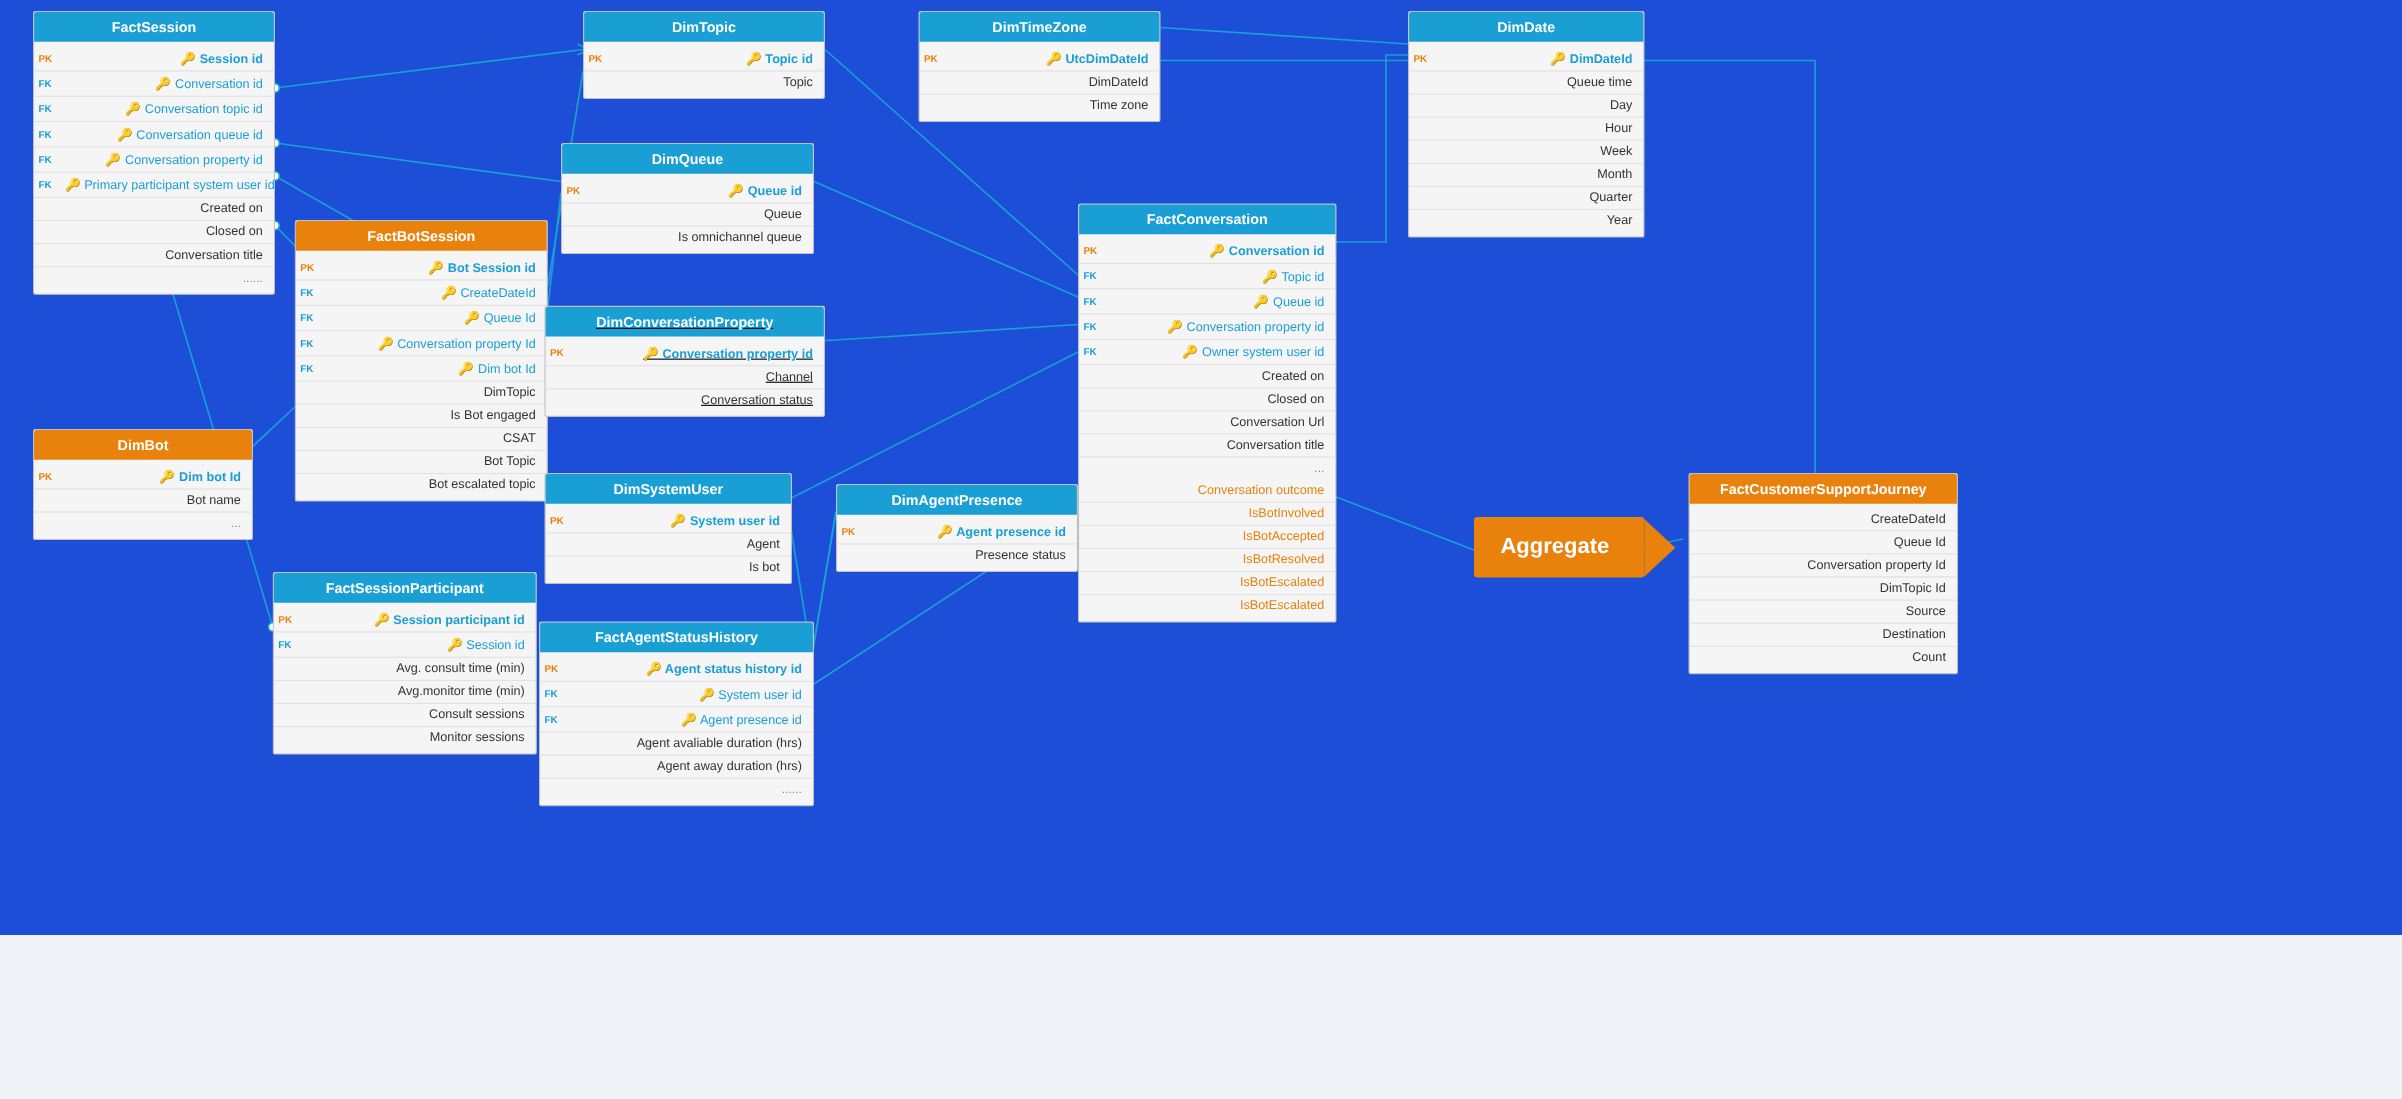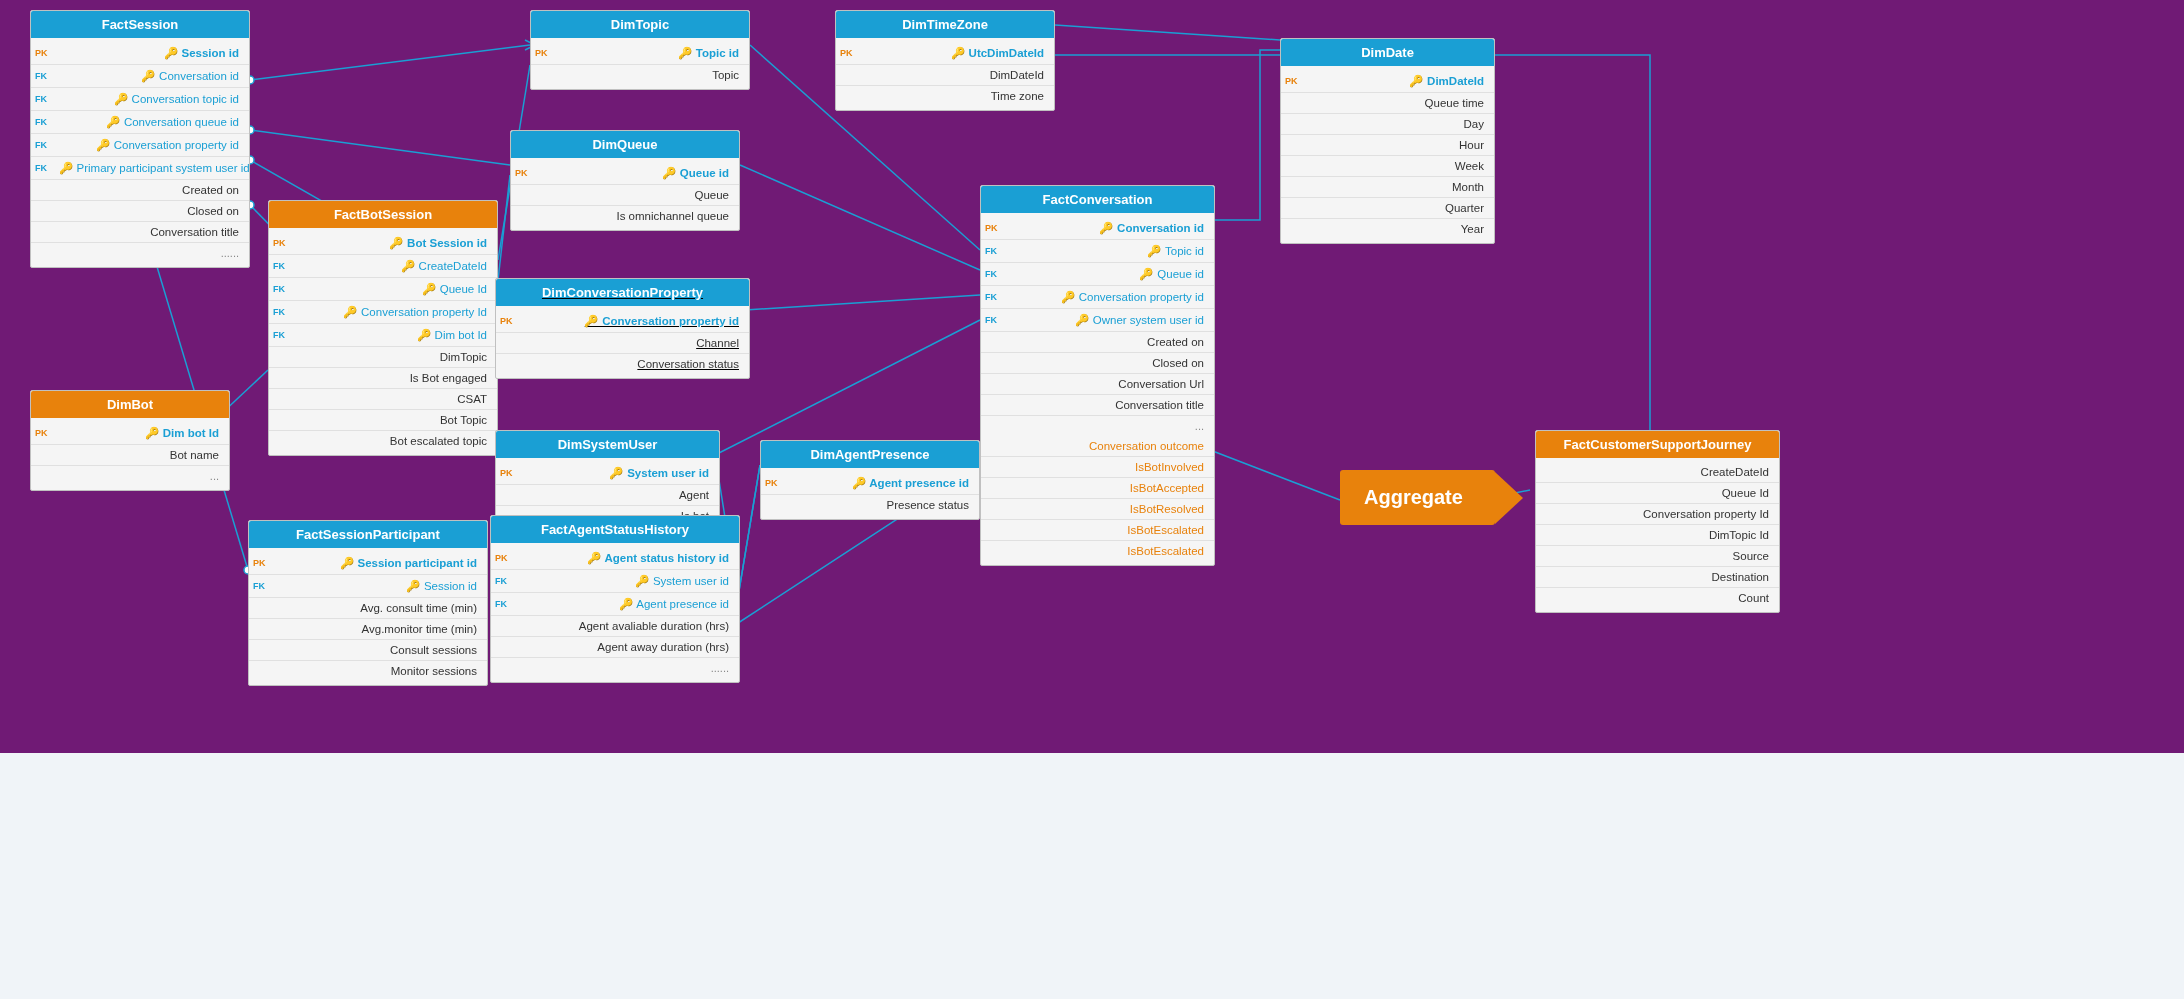--- a/index.html
+++ b/index.html
@@ -7,22 +7,22 @@
       background: #f0f4f8;
       font-family: 'Segoe UI', Arial, sans-serif;
       font-size: 12px;
       overflow: auto;
       min-width: 2184px;
       min-height: 999px;
     }
     .canvas {
       position: relative;
       width: 2184px;
-      height: 753px;
-      background: #701a75;
+      height: 850px;
+      background: #1d4ed8;
       padding-left: 32px;
     }
     .entity-box {
       position: absolute;
       background: #f5f5f5;
       border: 1px solid #c0c0c0;
       border-radius: 2px;
       min-width: 200px;
     }
     .entity-header {
@@ -269,21 +269,21 @@
     </div>
     <div class="entity-body">
       <div class="entity-row pk-row">
         <span class="pk-badge">PK</span>🔑 System user id
       </div>
       <div class="entity-row">Agent</div>
       <div class="entity-row">Is bot</div>
     </div>
   </div>
 
-  <div class="entity-box" style="left:490px; top:515px; width:250px;">
+  <div class="entity-box" style="left:490px; top:565px; width:250px;">
     <div class="entity-header header-blue">
       <span>FactAgentStatusHistory</span>
     </div>
     <div class="entity-body">
       <div class="entity-row pk-row">
         <span class="pk-badge">PK</span>🔑 Agent status history id
       </div>
       <div class="entity-row fk-row">
         <span class="fk-badge">FK</span>🔑 System user id
       </div>
@@ -348,21 +348,21 @@
       <div class="dots-row">...</div>
       <div class="entity-row orange-text">Conversation outcome</div>
       <div class="entity-row orange-text">IsBotInvolved</div>
       <div class="entity-row orange-text">IsBotAccepted</div>
       <div class="entity-row orange-text">IsBotResolved</div>
       <div class="entity-row orange-text">IsBotEscalated</div>
       <div class="entity-row orange-text">IsBotEscalated</div>
     </div>
   </div>
 
-  <div class="entity-box" style="left:1280px; top:10px; width:215px;margin-top:28px;">
+  <div class="entity-box" style="left:1280px; top:10px; width:215px;">
     <div class="entity-header header-blue">
       <span>DimDate</span>
     </div>
     <div class="entity-body">
       <div class="entity-row pk-row">
         <span class="pk-badge">PK</span>🔑 DimDateId
       </div>
       <div class="entity-row">Queue time</div>
       <div class="entity-row">Day</div>
       <div class="entity-row">Hour</div>

